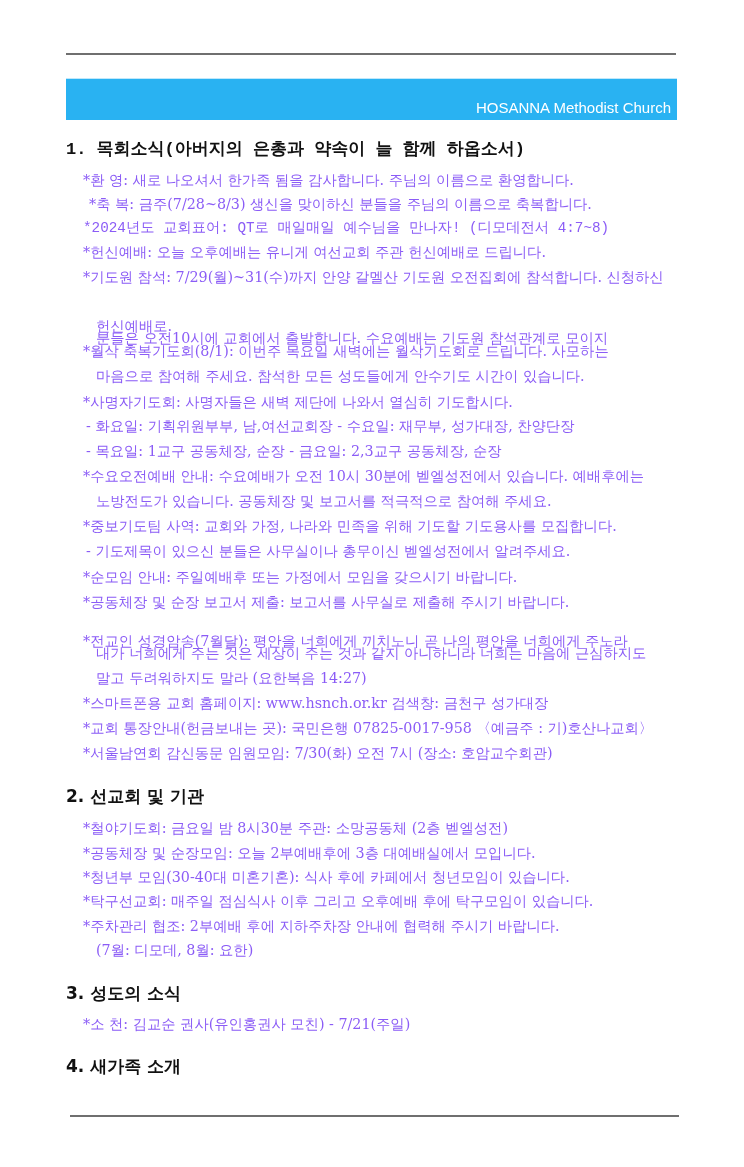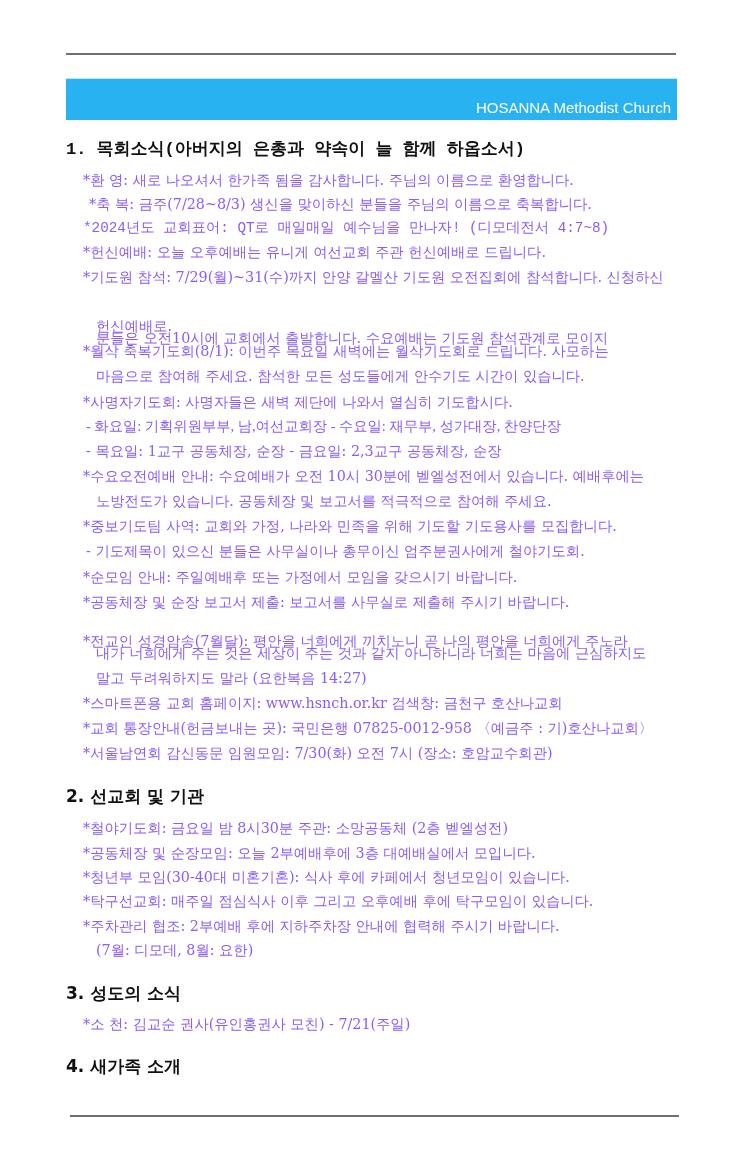--- a/index.html
+++ b/index.html
@@ -86,33 +86,33 @@
 <div class="line indent-1" style="top:170px;">*환        영: 새로 나오셔서 한가족 됨을 감사합니다. 주님의 이름으로 환영합니다.</div>
 <div class="line indent-1" style="top:194px;margin-left:6px;">*축        복: 금주(7/28~8/3) 생신을 맞이하신 분들을 주님의 이름으로 축복합니다.</div>
 <div class="line indent-1" style="top:218px;font-family:Liberation Mono, monospace;">*2024년도 교회표어: QT로 매일매일 예수님을 만나자! (디모데전서 4:7~8)</div>
 <div class="line indent-1" style="top:242px;">*헌신예배: 오늘 오후예배는 유니게 여선교회 주관 헌신예배로 드립니다.</div>
 <div class="line indent-1" style="top:267px;">*기도원 참석: 7/29(월)~31(수)까지 안양 갈멜산 기도원 오전집회에 참석합니다. 신청하신</div>
 <div class="line indent-cont" style="top:284px;margin-top:44px;">분들은 오전10시에 교회에서 출발합니다. 수요예배는 기도원 참석관계로 모이지</div>
 <div class="line indent-cont" style="top:316px;">헌신예배로.</div>
 <div class="line indent-1" style="top:341px;">*월삭 축복기도회(8/1): 이번주 목요일 새벽에는 월삭기도회로 드립니다. 사모하는</div>
 <div class="line indent-cont" style="top:366px;">마음으로 참여해 주세요. 참석한 모든 성도들에게 안수기도 시간이 있습니다.</div>
 <div class="line indent-1" style="top:392px;">*사명자기도회: 사명자들은 새벽 제단에 나와서 열심히 기도합시다.</div>
-<div class="line indent-dash" style="top:416px;font-family:Liberation Serif, serif;">- 화요일: 기획위원부부, 남,여선교회장   - 수요일: 재무부, 성가대장, 찬양단장</div>
+<div class="line indent-dash" style="top:416px;">- 화요일: 기획위원부부, 남,여선교회장   - 수요일: 재무부, 성가대장, 찬양단장</div>
 <div class="line indent-dash" style="top:441px;">- 목요일: 1교구 공동체장, 순장             - 금요일: 2,3교구 공동체장, 순장</div>
 <div class="line indent-1" style="top:466px;">*수요오전예배 안내: 수요예배가 오전 10시 30분에 벧엘성전에서 있습니다. 예배후에는</div>
 <div class="line indent-cont" style="top:491px;">노방전도가 있습니다. 공동체장 및 보고서를 적극적으로 참여해 주세요.</div>
 <div class="line indent-1" style="top:516px;">*중보기도팀 사역: 교회와 가정, 나라와 민족을 위해 기도할 기도용사를 모집합니다.</div>
-<div class="line indent-dash" style="top:541px;">- 기도제목이 있으신 분들은 사무실이나 총무이신 엄주분권사에게 철야기도회.</div>
+<div class="line indent-dash" style="top:541px;">- 기도제목이 있으신 분들은 사무실이나 총무이신 벧엘성전에서 알려주세요.</div>
 <div class="line indent-1" style="top:567px;">*순모임 안내: 주일예배후 또는 가정에서 모임을 갖으시기 바랍니다.</div>
 <div class="line indent-1" style="top:592px;">*공동체장 및 순장 보고서 제출: 보고서를 사무실로 제출해 주시기 바랍니다.</div>
 <div class="line indent-1" style="top:631px;">*전교인 성경암송(7월달): 평안을 너희에게 끼치노니 곧 나의 평안을 너희에게 주노라</div>
 <div class="line indent-cont" style="top:643px;">내가 너희에게 주는 것은 세상이 주는 것과 같지 아니하니라 너희는 마음에 근심하지도</div>
 <div class="line indent-cont" style="top:668px;">말고 두려워하지도 말라 (요한복음 14:27)</div>
-<div class="line indent-1" style="top:693px;">*스마트폰용 교회 홈페이지: www.hsnch.or.kr 검색창: 금천구 호산나교회</div>
-<div class="line indent-1" style="top:718px;">*교회 통장안내(헌금보내는 곳): 국민은행 07825-0012-958 〈예금주 : 기)호산나교회〉</div>
+<div class="line indent-1" style="top:693px;">*스마트폰용 교회 홈페이지: www.hsnch.or.kr 검색창: 금천구 성가대장</div>
+<div class="line indent-1" style="top:718px;">*교회 통장안내(헌금보내는 곳): 국민은행 07825-0017-958 〈예금주 : 기)호산나교회〉</div>
 <div class="line indent-1" style="top:743px;">*서울남연회 감신동문 임원모임: 7/30(화) 오전 7시 (장소: 호암교수회관)</div>
 
 <div class="section-heading" style="top:785px;">2. 선교회 및 기관</div>
 <div class="line indent-1" style="top:818px;">*철야기도회: 금요일 밤 8시30분        주관: 소망공동체 (2층 벧엘성전)</div>
 <div class="line indent-1" style="top:843px;">*공동체장 및 순장모임: 오늘 2부예배후에 3층 대예배실에서 모입니다.</div>
 <div class="line indent-1" style="top:867px;">*청년부 모임(30-40대 미혼기혼): 식사 후에 카페에서 청년모임이 있습니다.</div>
 <div class="line indent-1" style="top:891px;">*탁구선교회: 매주일 점심식사 이후 그리고 오후예배 후에 탁구모임이 있습니다.</div>
 <div class="line indent-1" style="top:916px;">*주차관리 협조: 2부예배 후에 지하주차장 안내에 협력해 주시기 바랍니다.</div>
 <div class="line indent-cont" style="top:940px;text-align:right;">(7월: 디모데, 8월: 요한)</div>
 

